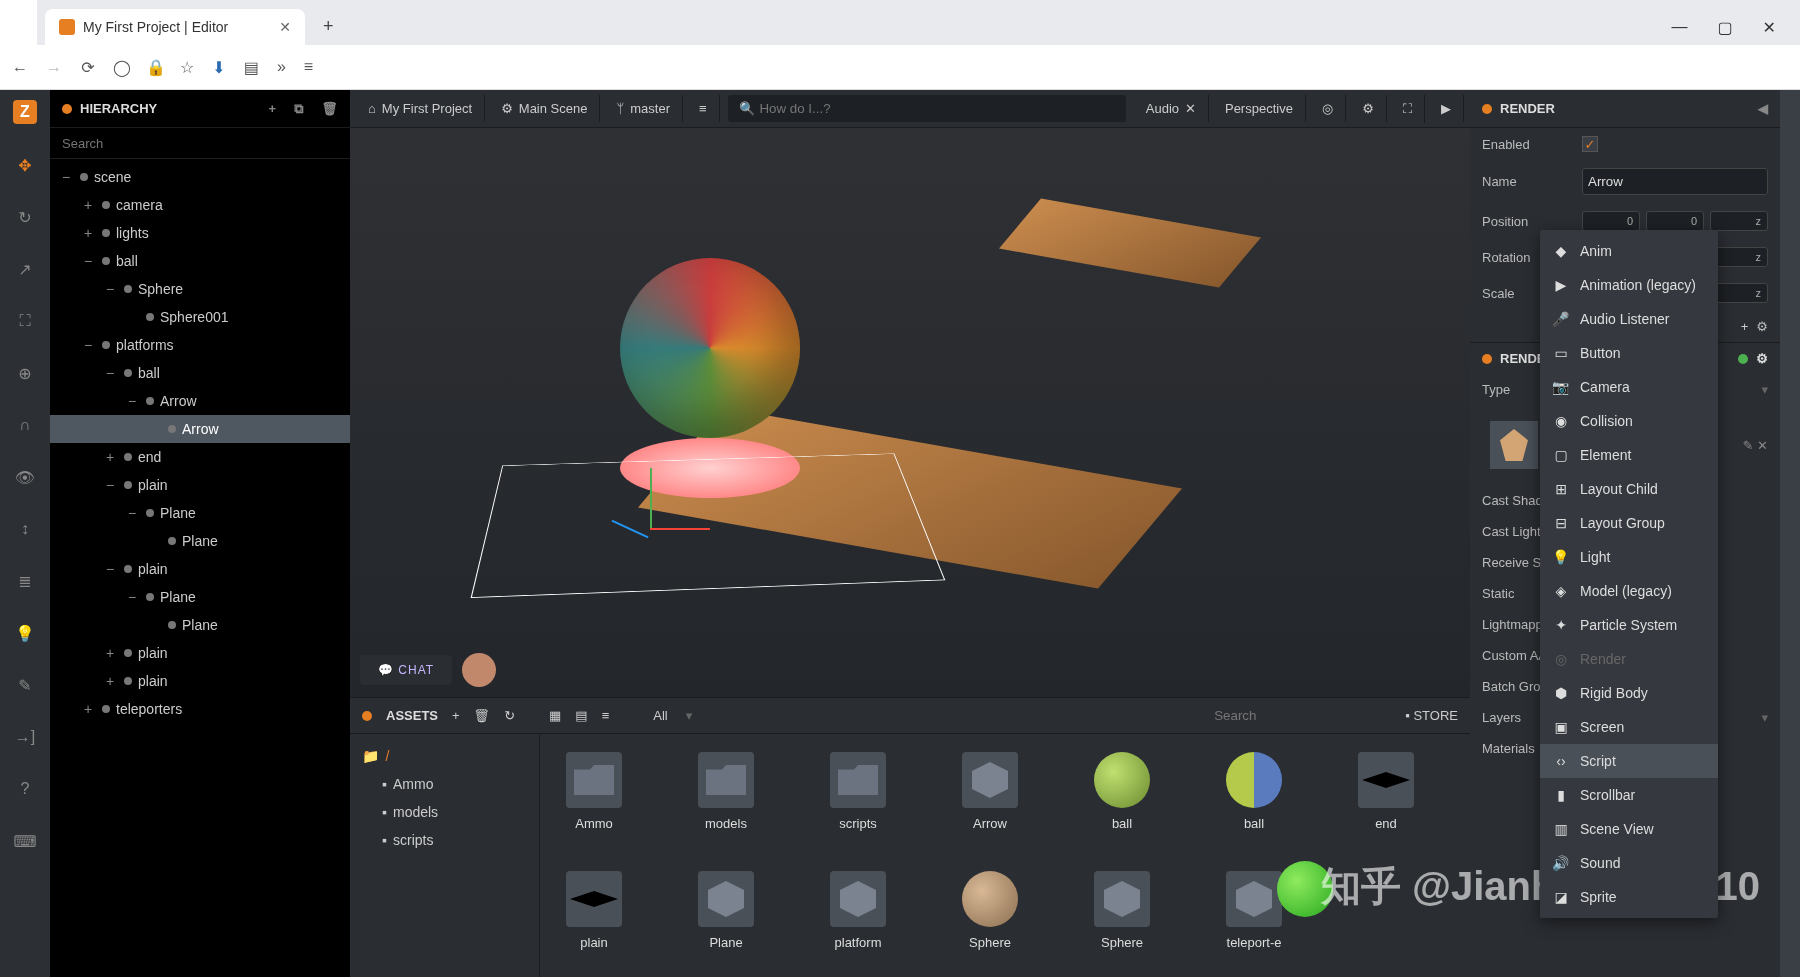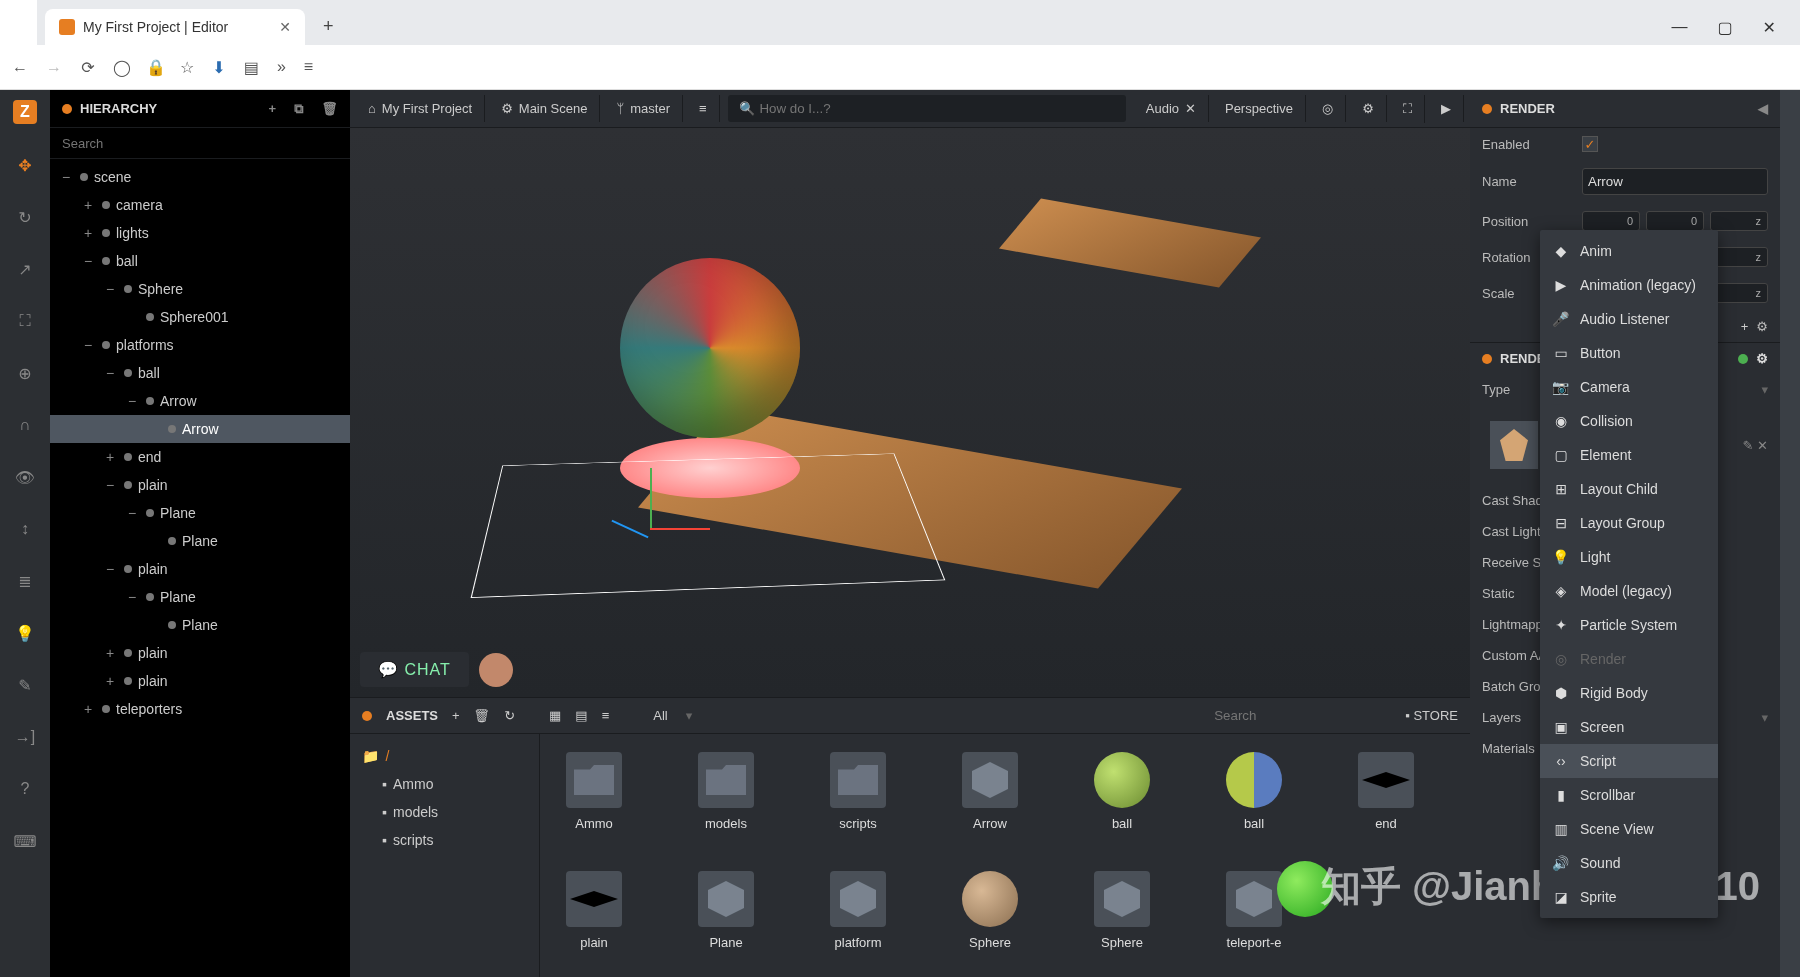--- a/index.html
+++ b/index.html
@@ -33,21 +33,21 @@
 .tree-item.selected { background: #4f5761; color: #fff; }
 .tree-toggle { width: 16px; text-align: center; color: #888; }
 .tree-dot { width: 8px; height: 8px; border-radius: 50%; background: #777; margin: 0 6px; }
 
 .center { flex: 1; display: flex; flex-direction: column; }
 .toolbar { height: 38px; background: #2a2d32; display: flex; align-items: center; gap: 4px; padding: 0 6px; border-bottom: 1px solid #1a1c1f; font-size: 13px; color: #ccc; }
 .toolbar .tb-item { display: flex; align-items: center; gap: 6px; padding: 6px 12px; border-right: 1px solid #1a1c1f; }
 .toolbar .tb-search { flex: 1; background: #1d2024; margin: 4px; padding: 6px 12px; border-radius: 3px; }
 .viewport { flex: 1; background: linear-gradient(180deg, #2e3034 0%, #23262a 100%); position: relative; overflow: hidden; }
 .viewport-chat { position: absolute; left: 10px; bottom: 10px; display: flex; align-items: center; gap: 10px; }
-.chat-btn { background: #2a2d32; padding: 8px 18px; border-radius: 4px; color: #86efac; font-size: 16px; letter-spacing: 1px; }
+.chat-btn { background: #2a2d32; padding: 8px 18px; border-radius: 4px; color: #c4b5fd; font-size: 12px; letter-spacing: 1px; }
 .avatar { width: 34px; height: 34px; border-radius: 50%; background: #c2886b; }
 
 .assets-panel { height: 280px; background: #2a2d32; border-top: 1px solid #1a1c1f; display: flex; flex-direction: column; }
 .assets-body { flex: 1; display: flex; }
 .assets-tree { width: 190px; border-right: 1px solid #1a1c1f; padding: 8px; font-size: 14px; color: #ccc; }
 .assets-tree-item { padding: 6px 4px; display: flex; align-items: center; gap: 6px; }
 .assets-toolbar { height: 36px; display: flex; align-items: center; gap: 14px; padding: 0 12px; border-bottom: 1px solid #1a1c1f; font-size: 13px; color: #ccc; }
 .assets-toolbar .sp { flex: 1; }
 .assets-grid { flex: 1; display: flex; flex-wrap: wrap; align-content: flex-start; padding: 18px; gap: 40px 60px; overflow: auto; }
 .asset { width: 72px; display: flex; flex-direction: column; align-items: center; gap: 8px; font-size: 13px; color: #ddd; }

